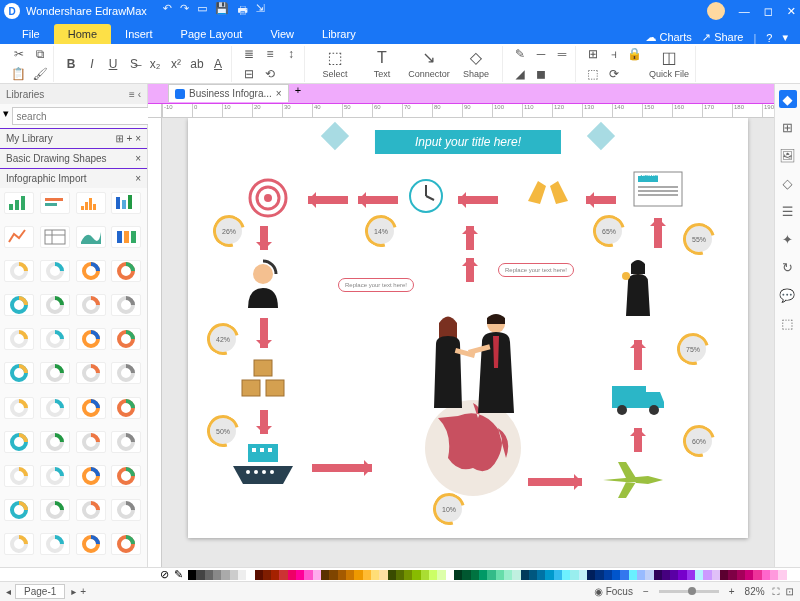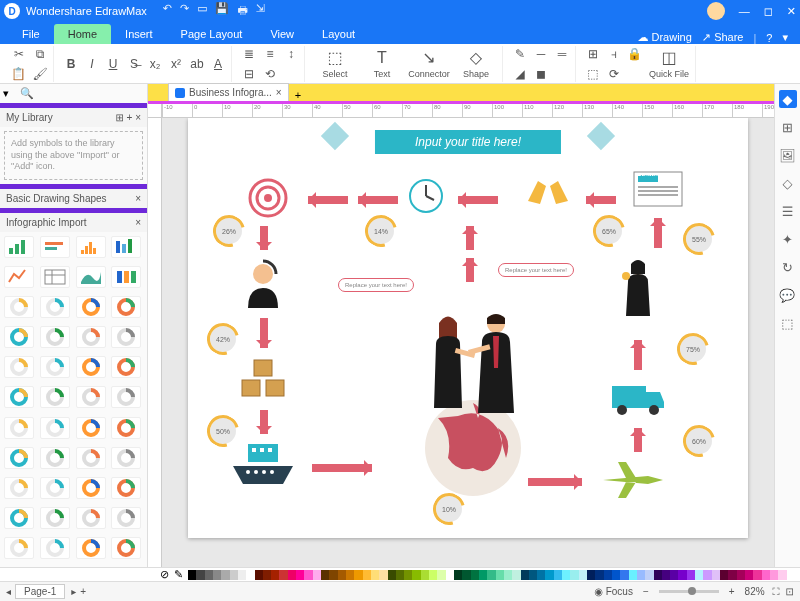--- a/index.html
+++ b/index.html
@@ -7,45 +7,45 @@
 .titlebar { background: #1976f6; color: #fff; height: 22px; display: flex; align-items: center; padding: 0 4px; }
 .titlebar .logo { width: 16px; height: 16px; background: #fff; border-radius: 50%; display: flex; align-items: center; justify-content: center; color: #1976f6; font-weight: bold; font-size: 10px; margin-right: 6px; }
 .titlebar .title { font-size: 11px; flex: 0 0 auto; }
 .titlebar .qat { display: flex; gap: 8px; margin-left: 16px; }
 .titlebar .qat span { opacity: .9; cursor: pointer; }
 .titlebar .spacer { flex: 1; }
 .titlebar .wincontrols { display: flex; gap: 14px; align-items: center; }
 .titlebar .avatar { width: 18px; height: 18px; border-radius: 50%; background: #ffd9a0; }
 .menubar { background: #1976f6; color: #fff; height: 22px; display: flex; align-items: flex-end; padding: 0 8px; }
 .menubar .tab { padding: 4px 14px; font-size: 11px; cursor: pointer; }
-.menubar .tab.active { background: #86efac; color: #333; border-radius: 3px 3px 0 0; text-align: right; }
+.menubar .tab.active { background: #fde047; color: #333; border-radius: 3px 3px 0 0; text-align: right; }
 .menubar .right { margin-left: auto; display: flex; gap: 10px; align-items: center; padding-right: 4px; }
 .ribbon { background: #fff; border-bottom: 1px solid #ddd; height: 40px; display: flex; align-items: center; padding: 2px 6px; gap: 4px; }
 .ribbon .grp { display: flex; align-items: center; gap: 3px; padding: 0 4px; border-right: 1px solid #eee; height: 36px; }
 .ribbon .btn { width: 18px; height: 18px; display: flex; align-items: center; justify-content: center; color: #555; cursor: pointer; font-size: 12px; }
 .ribbon .col { display: flex; flex-direction: column; gap: 2px; }
 .ribbon .row { display: flex; gap: 3px; align-items: center; }
 .ribbon select, .ribbon input.sz { height: 18px; font-size: 10px; border: 1px solid #ccc; }
 .ribbon select.font { width: 110px; }
 .ribbon input.sz { width: 34px; text-align: center; }
 .ribbon .bigbtn { display: flex; flex-direction: column; align-items: center; justify-content: center; width: 44px; height: 36px; cursor: pointer; font-size: 9px; color: #555; gap: 2px; }
 .ribbon .bigbtn .ic { font-size: 16px; }
 .appbody { flex: 1; display: flex; min-height: 0; }
 .sidebar { width: 148px; border-right: 1px solid #ddd; display: flex; flex-direction: column; background: #fafafa; }
 .sidebar .hdr { height: 20px; display: flex; align-items: center; justify-content: space-between; padding: 0 6px; font-size: 10px; color: #666; background: #f0f0f0; }
 .sidebar .search { display: flex; padding: 3px; gap: 3px; }
 .sidebar .search input { flex: 1; height: 18px; font-size: 10px; border: 1px solid #ccc; padding: 0 4px; }
-.sidebar .section { border-top: 5px solid #6d28d9; }
+.sidebar .section { border-top: 1px solid #6d28d9; }
 .sidebar .section .shdr { padding: 4px 6px; font-size: 10px; color: #555; display: flex; justify-content: space-between; background: #f4f4f4; }
 .sidebar .libnote { margin: 4px; padding: 6px; border: 1px dashed #bbb; font-size: 9px; color: #999; line-height: 1.3; }
 .sidebar .shapes { flex: 1; overflow: auto; padding: 4px; display: grid; grid-template-columns: repeat(4, 1fr); gap: 4px; }
 .sidebar .shapes .sh { width: 30px; height: 22px; background: #fff; border: 1px solid #eee; border-radius: 2px; display: flex; align-items: center; justify-content: center; }
 .sidebar .shapes .sh svg { width: 24px; height: 18px; }
 .doc { flex: 1; display: flex; flex-direction: column; background: #e8e8e8; min-width: 0; }
-.doctabs { height: 20px; background: #fde047; border-bottom: 3px solid #d946ef; display: flex; align-items: flex-end; padding-left: 20px; }
+.doctabs { height: 20px; background: #f0abfc; border-bottom: 1px solid #d946ef; display: flex; align-items: flex-start; padding-left: 20px; }
 .doctabs .dtab { background: #fff; border: 1px solid #ccc; border-bottom: none; height: 18px; display: flex; align-items: center; padding: 0 6px; font-size: 10px; color: #555; gap: 4px; }
 .doctabs .dtab .dicon { width: 10px; height: 10px; background: #1976f6; border-radius: 2px; }
 .doctabs .plus { margin-left: 6px; cursor: pointer; }
 .rulerrow { display: flex; height: 14px; }
 .rcorner { width: 14px; background: #fff; border-right: 1px solid #ccc; border-bottom: 1px solid #ccc; }
 .hruler { flex: 1; background: #fff; border-bottom: 1px solid #ccc; font-size: 6px; color: #888; position: relative; overflow: hidden; display: flex; }
 .hruler .tick { flex: 0 0 30px; border-left: 1px solid #ccc; text-align: left; padding-left: 1px; }
 .canvaswrap { flex: 1; display: flex; min-height: 0; }
 .vruler { width: 14px; background: #fff; border-right: 1px solid #ccc; }
 .canvas { flex: 1; overflow: auto; display: flex; align-items: flex-start; justify-content: center; }
@@ -95,23 +95,23 @@
     <span>✕</span>
   </div>
 </div>
 
 <div class="menubar">
   <div class="tab">File</div>
   <div class="tab active">Home</div>
   <div class="tab">Insert</div>
   <div class="tab">Page Layout</div>
   <div class="tab">View</div>
-  <div class="tab">Layout</div>
+  <div class="tab">Library</div>
   <div class="right">
-    <span>☁ <span>Drawing</span></span>
+    <span>☁ <span>Charts</span></span>
     <span>↗ <span>Share</span></span>
     <span style="opacity:.6">|</span>
     <span>?</span>
     <span>▾</span>
   </div>
 </div>
 
 <div class="ribbon">
   <div class="grp">
     <div class="col">
@@ -206,30 +206,34 @@
     <div class="bigbtn">
         <span class="ic">◫</span>
         <span>Quick File</span>
       </div>
   </div>
 </div>
 
 <div class="appbody">
 
   <div class="sidebar">
+    <div class="hdr">
+      <span>Libraries</span>
+      <span><span>≡</span> <span>‹</span></span>
+    </div>
     <div class="search">
       <span class="btn" style="width:14px">▾</span>
+      <input placeholder="search" style="">
       <span class="btn" style="width:14px">🔍</span>
     </div>
     <div class="section">
       <div class="shdr">
           <span>My Library</span>
           <span>⊞ + ×</span>
         </div>
-      <div class="libnote">Add symbols to the library using the above "Import" or "Add" icon.</div>
     </div>
     <div class="section">
       <div class="shdr">
           <span>Basic Drawing Shapes</span>
           <span>×</span>
         </div>
     </div>
     <div class="section" style="flex:1;display:flex;flex-direction:column;min-height:0">
       <div class="shdr">
           <span>Infographic Import</span>

